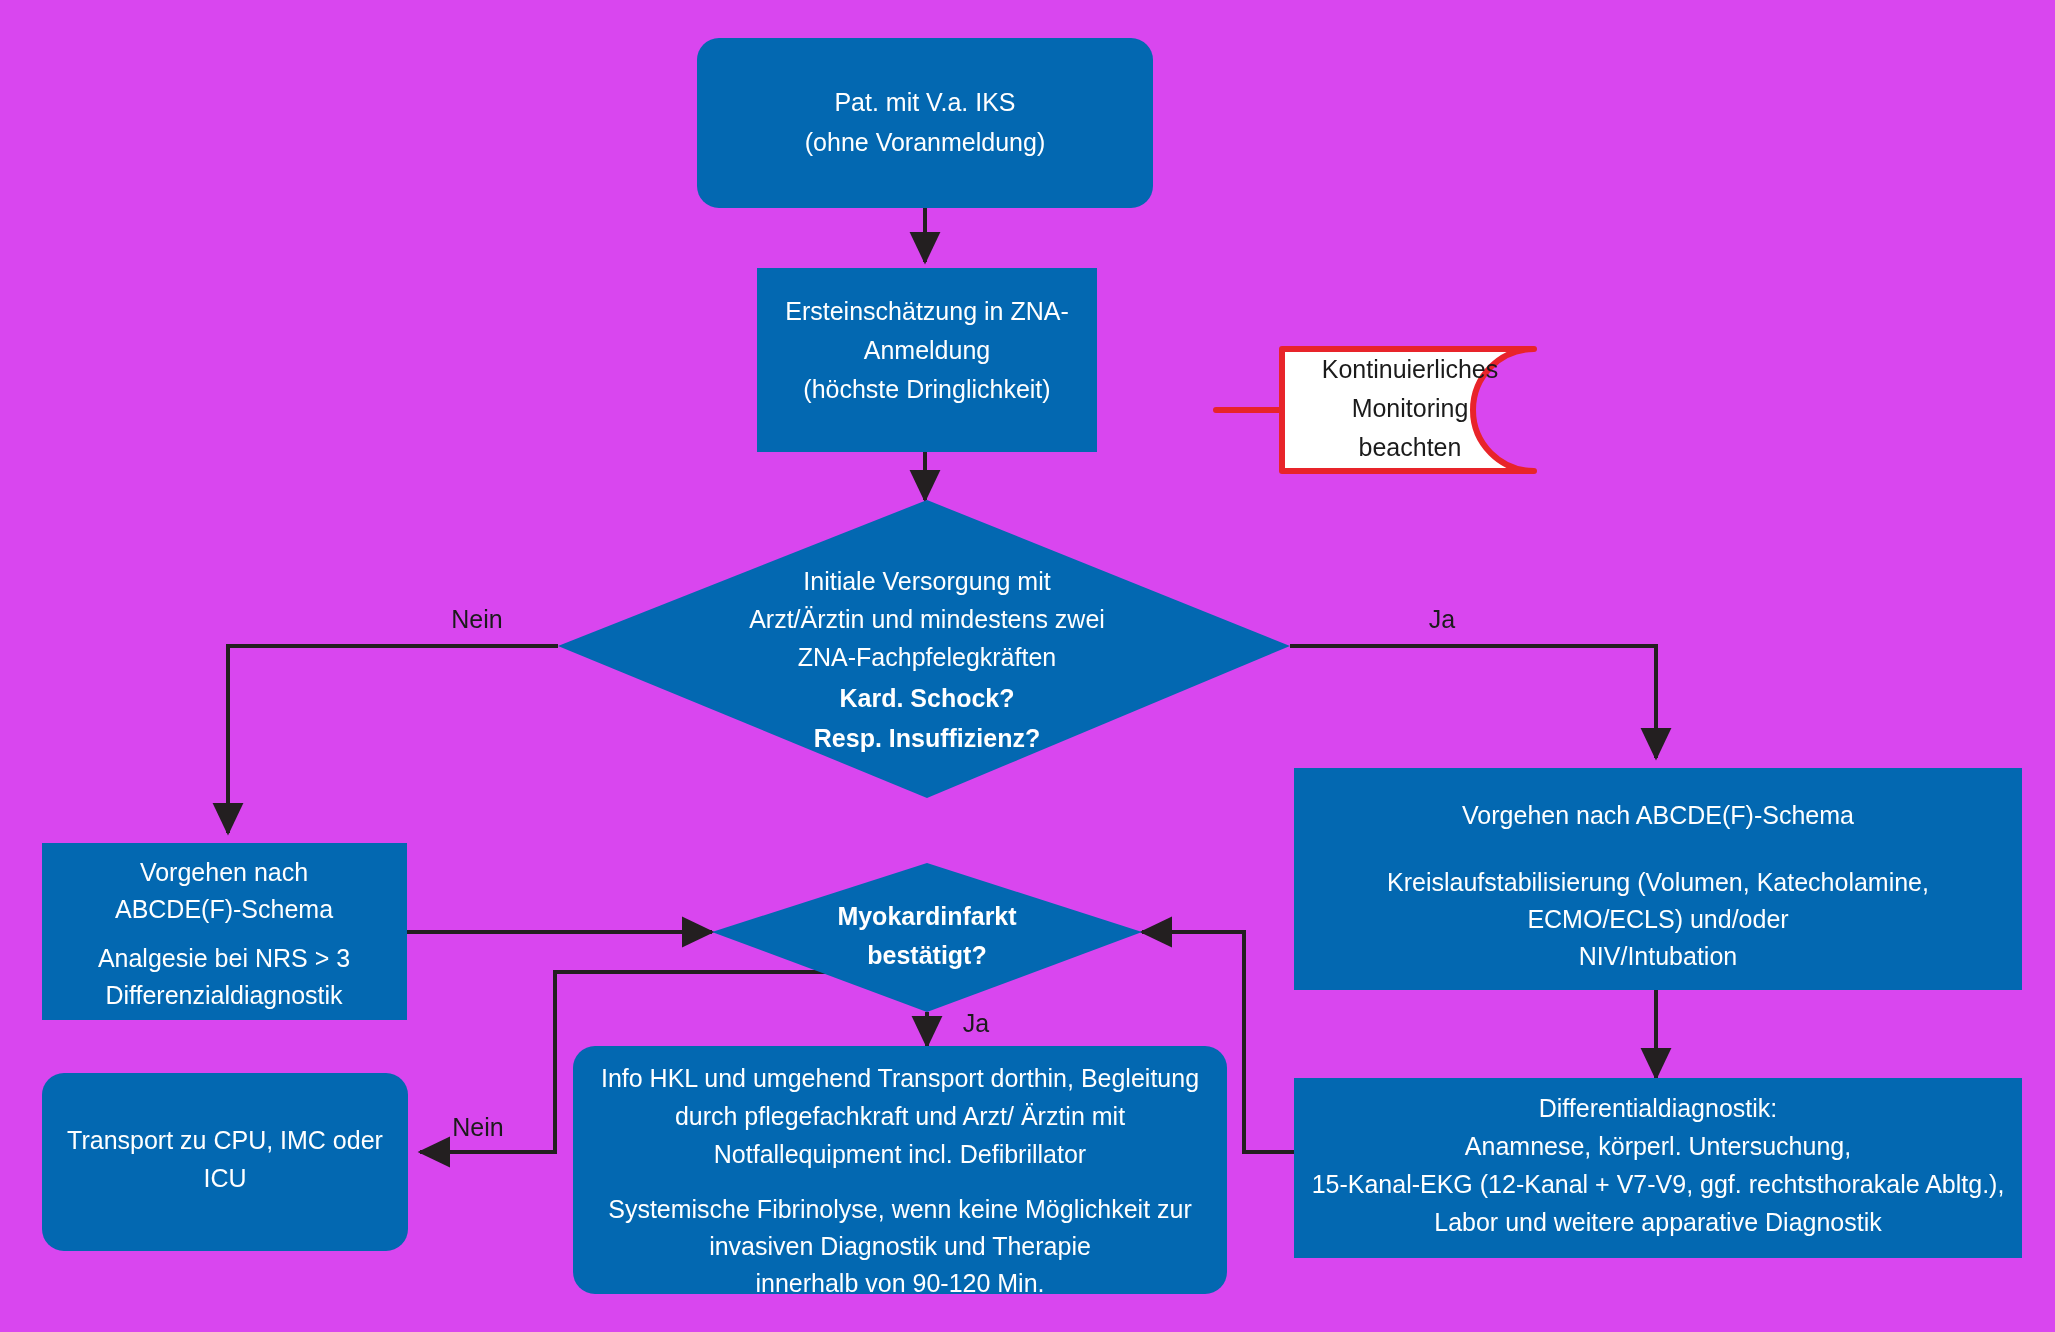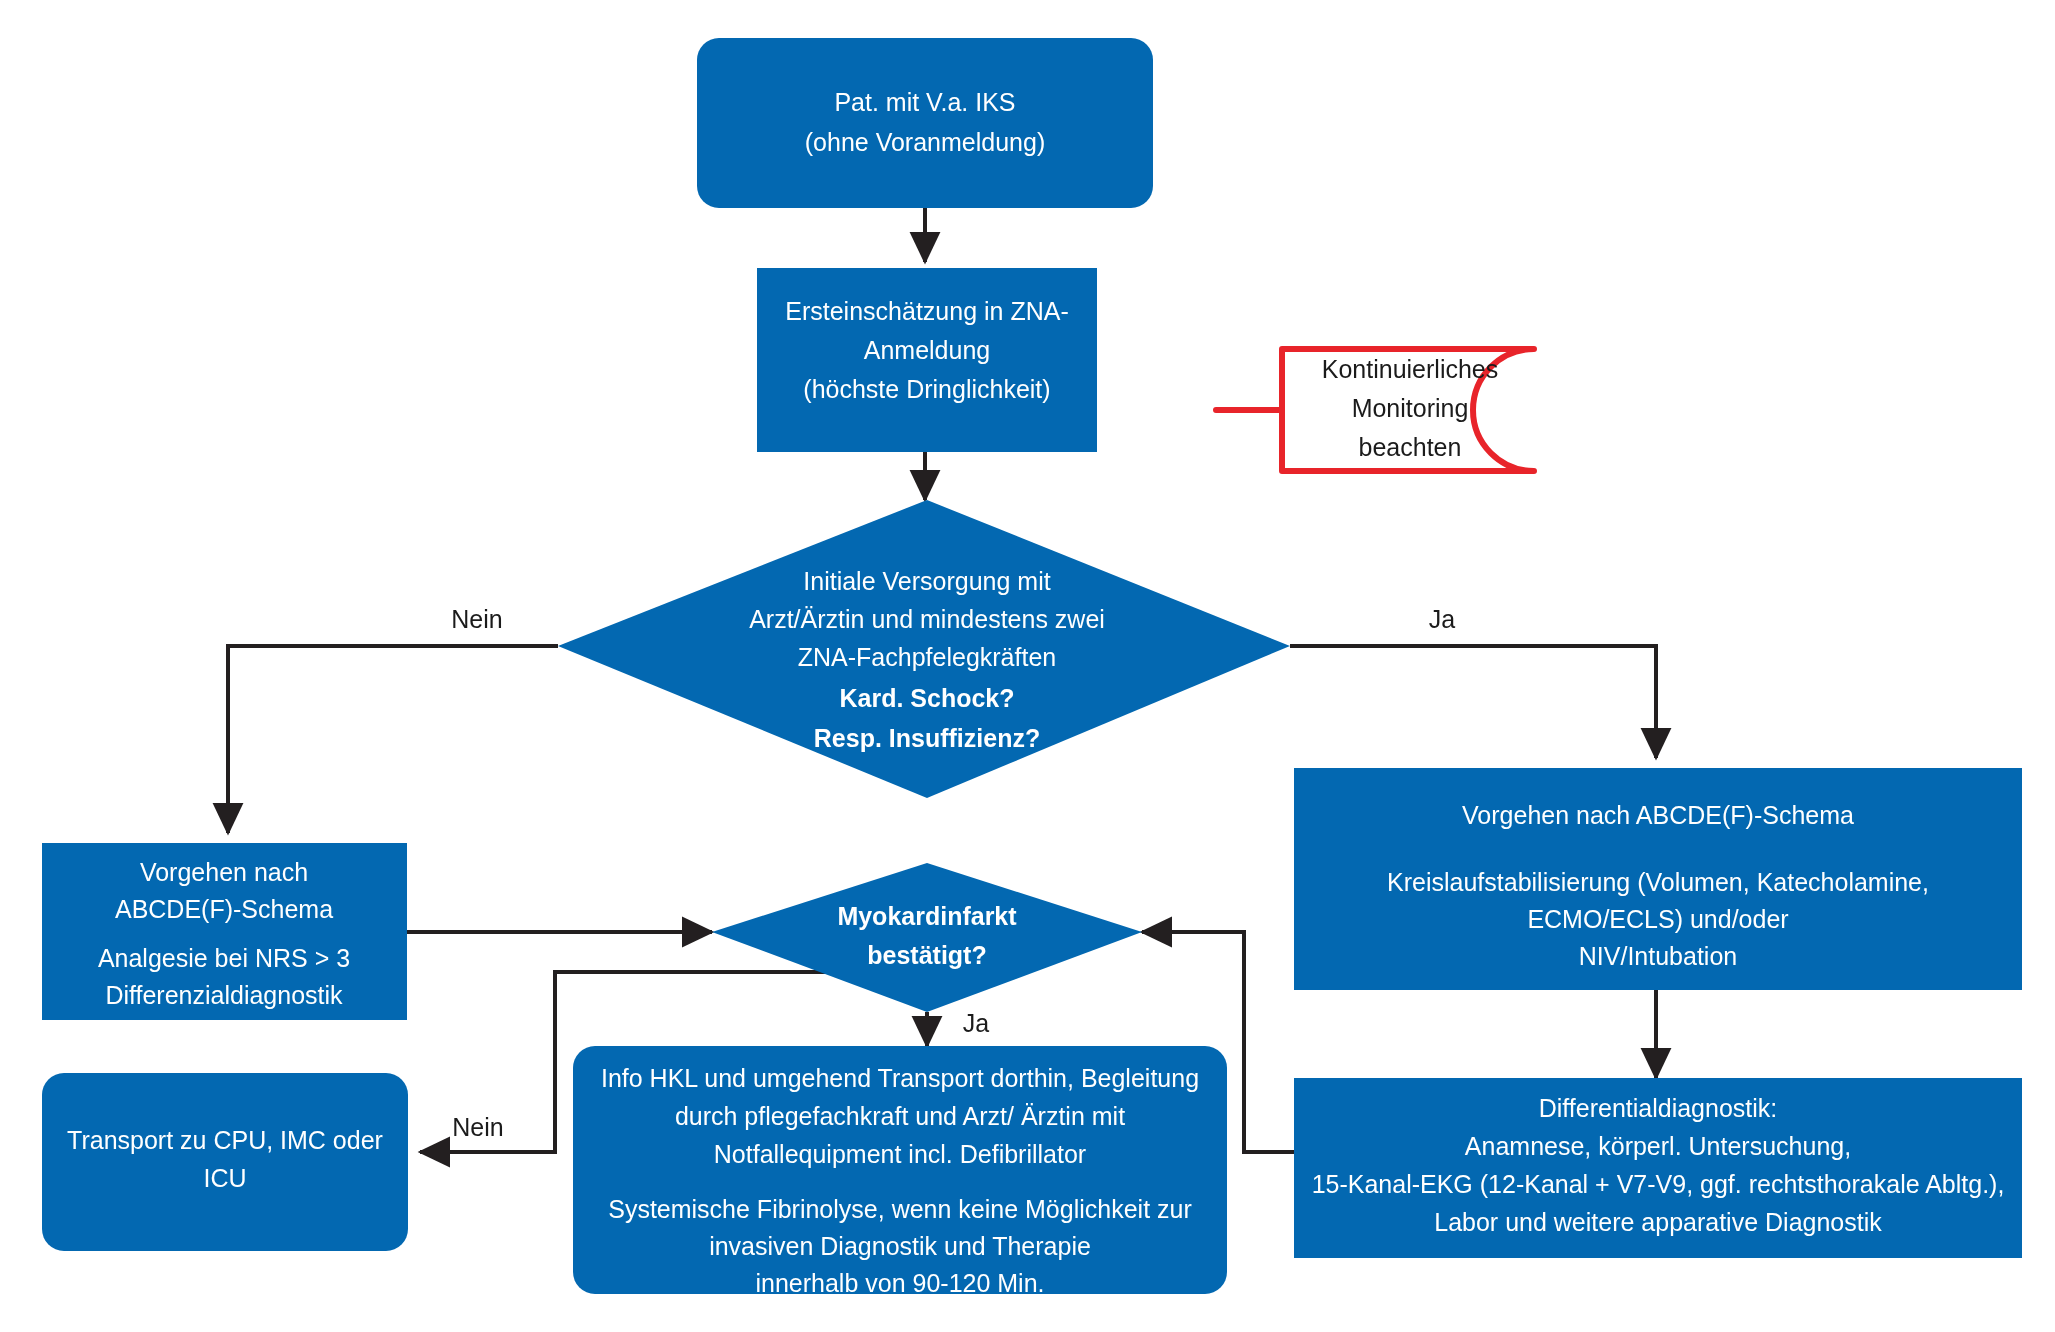--- a/index.html
+++ b/index.html
@@ -52,21 +52,21 @@
   .box-fill { fill: #0368b1; }
   .connector {
     stroke: #231f20;
     stroke-width: 4;
     fill: none;
   }
 </style>
 </head>
 <body style="background: rgb(205, 222, 235);">
 
-<div id="flowchart-root" style="background: #ffffff;">
+<div id="flowchart-root" style="background: #d946ef;">
 
   <svg class="chart-svg" viewBox="0 0 2055 1332">
     <defs>
       <marker id="arrowhead" markerWidth="9" markerHeight="9" refX="7.6" refY="4.5" orient="auto" markerUnits="strokeWidth">
         <path d="M0,0.6 L8.2,4.5 L0,8.4 z" fill="#231f20"></path>
       </marker>
     </defs>
 
     <g>
 

